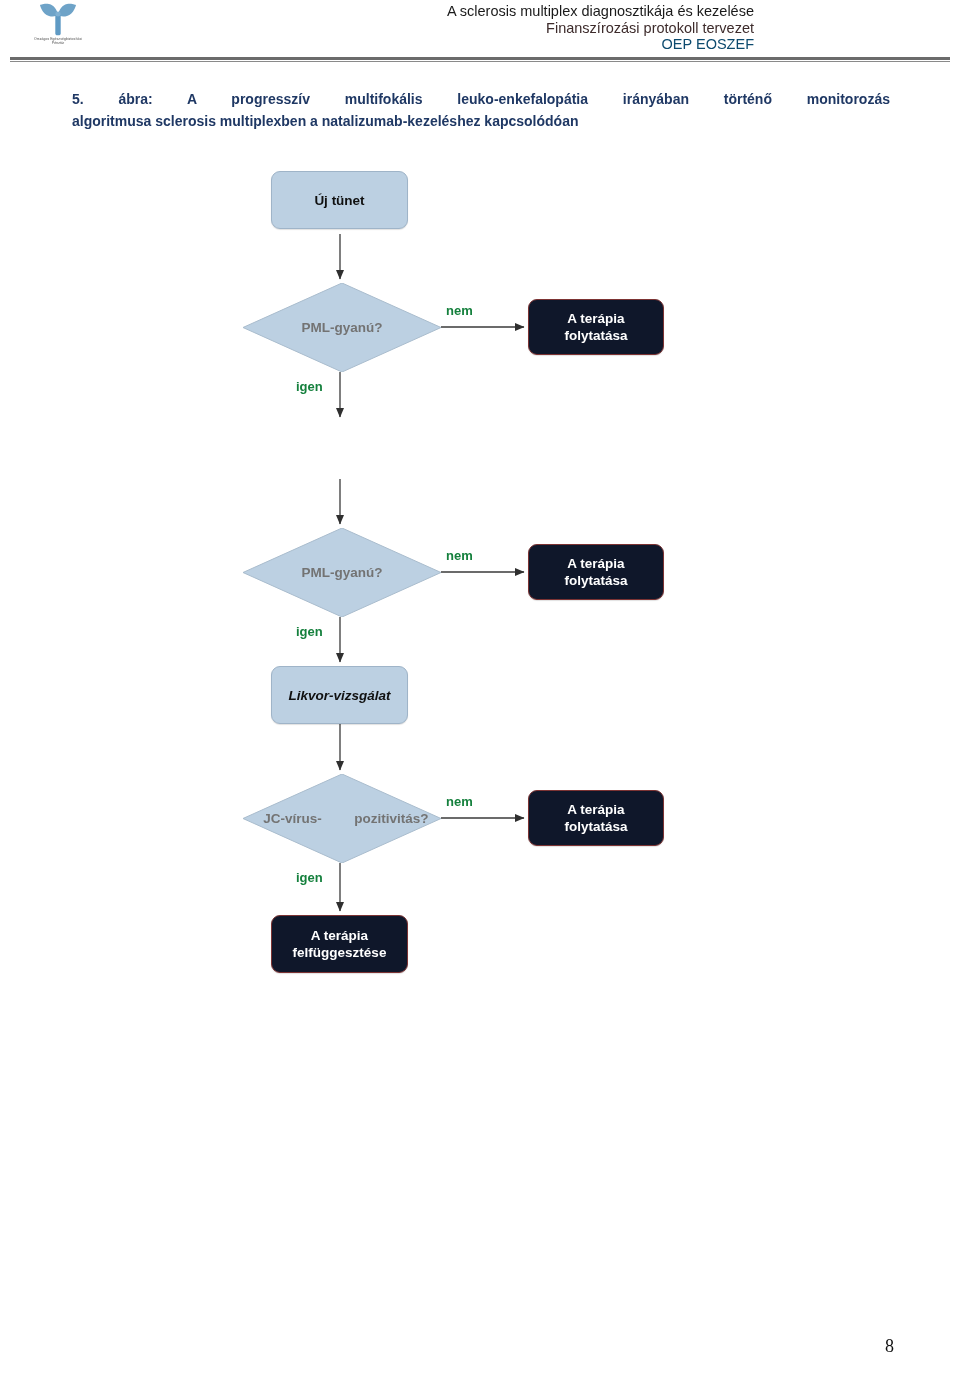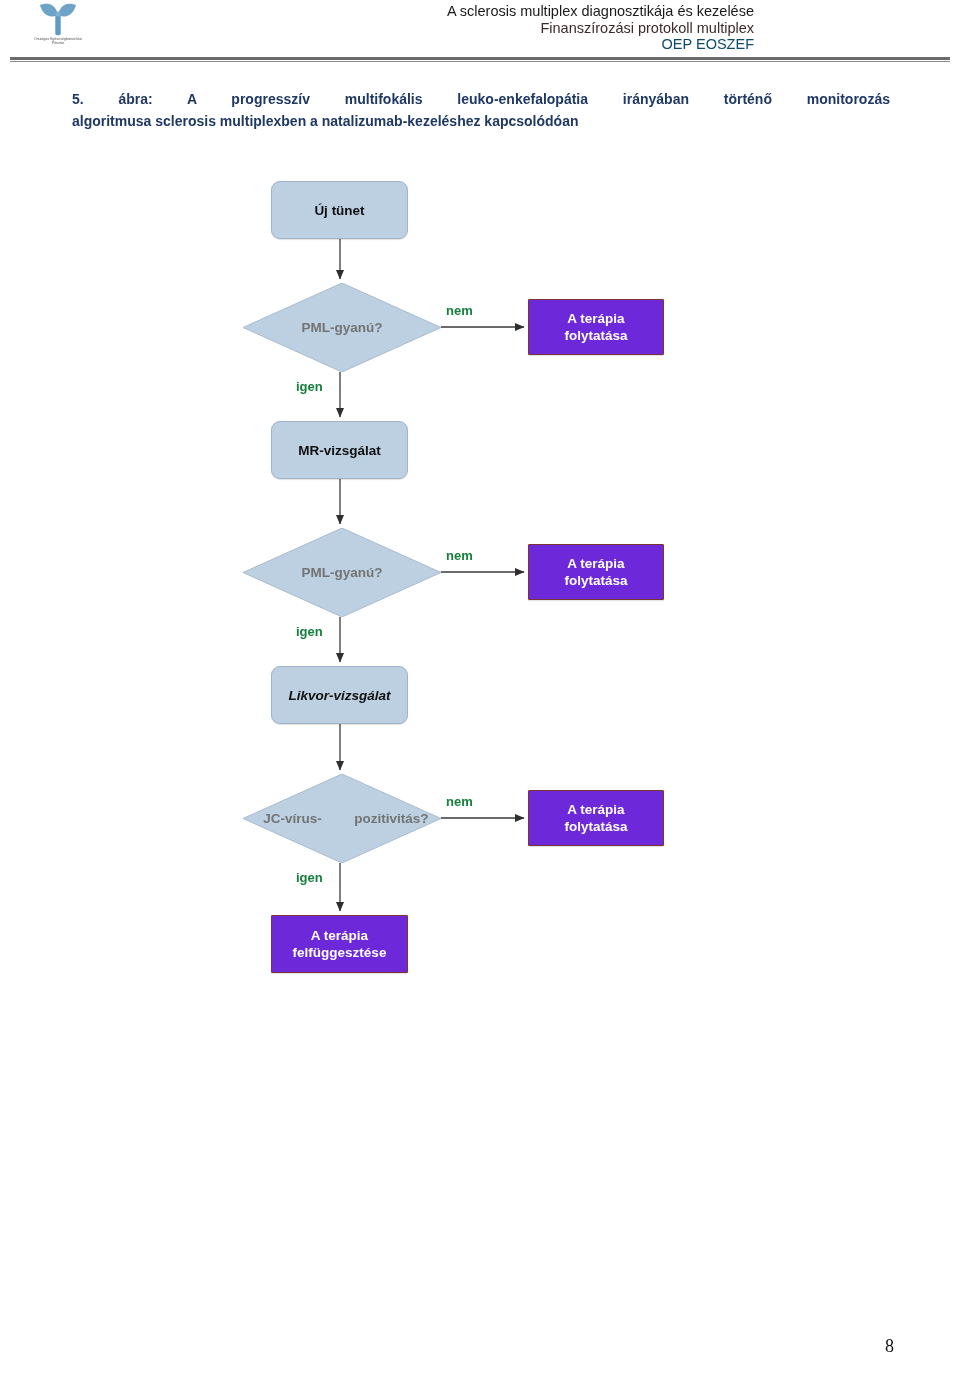--- a/index.html
+++ b/index.html
@@ -124,23 +124,23 @@
     line-height: 17px;
   }
   .proc {
     background: #bcd0e2;
     border: 1px solid #9fb4c8;
     border-radius: 9px;
     color: #101010;
     box-shadow: 0 1px 1px rgba(0,0,0,0.12);
   }
   .term {
-    background: #6d28d9;
+    background: #0f172a;
     border: 1px solid #7c3333;
-    border-radius: 1px;
+    border-radius: 9px;
     color: #ffffff;
     box-shadow: 0 1px 1px rgba(0,0,0,0.12);
   }
   .decision {
     background: transparent;
     color: #737373;
   }
   .decision .dia-shape {
     position: absolute;
     left: 0; top: 0;
@@ -191,21 +191,21 @@
         </svg>
       </div>
       <div id="logo-caption">
         <div>Országos Egészségbiztosítási</div>
         <div>Pénztár</div>
       </div>
     </div>
 
     <div id="header-text">
       <div class="hdr-line l1">A sclerosis multiplex diagnosztikája és kezelése</div>
-      <div class="hdr-line l2">Finanszírozási protokoll multiplex</div>
+      <div class="hdr-line l2">Finanszírozási protokoll tervezet</div>
       <div class="hdr-line l3">OEP EOSZEF</div>
     </div>
 
     <div id="hrule">
       <div class="thick"></div>
       <div class="thin"></div>
     </div>
   </div>
 
   <div id="caption">
@@ -234,43 +234,40 @@
 
       <line x1="340" y1="617" x2="340" y2="662" stroke="#3a3a3a" stroke-width="1.3" marker-end="url(#arrow)"></line>
 
       <line x1="340" y1="724" x2="340" y2="770" stroke="#3a3a3a" stroke-width="1.3" marker-end="url(#arrow)"></line>
 
       <line x1="441" y1="818" x2="524" y2="818" stroke="#3a3a3a" stroke-width="1.3" marker-end="url(#arrow)"></line>
 
       <line x1="340" y1="863" x2="340" y2="911" stroke="#3a3a3a" stroke-width="1.3" marker-end="url(#arrow)"></line>
     </svg>
 
-    <div class="node proc" style="left:271px; top:181px; width:137px; height:58px;">
+    <div class="node proc" style="left:271px; top:171px; width:137px; height:58px;">
       <span>Új tünet</span>
     </div>
 
     <div class="node decision" style="left:243px; top:283px; width:198px; height:89px;">
       <svg class="dia-shape" viewBox="0 0 198 89" preserveAspectRatio="none" xmlns="http://www.w3.org/2000/svg">
         <polygon points="99,0 198,44.5 99,89 0,44.5" fill="#bcd0e2" stroke="#a9bccd" stroke-width="1"></polygon>
       </svg>
       <span class="dia-label">PML-gyanú?</span>
     </div>
 
     <div class="edge-label" style="left:446px; top:303px;">nem</div>
 
     <div class="node term" style="left:528px; top:299px; width:136px; height:56px; flex-direction:column;">
       <span>A terápia</span>
       <span>folytatása</span>
     </div>
 
     <div class="edge-label" style="left:296px; top:379px;">igen</div>
 
-    <div class="node proc" style="left:271px; top:421px; width:137px; height:58px;">
-      <span>MR-vizsgálat</span>
-    </div>
 
     <div class="node decision" style="left:243px; top:528px; width:198px; height:89px;">
       <svg class="dia-shape" viewBox="0 0 198 89" preserveAspectRatio="none" xmlns="http://www.w3.org/2000/svg">
         <polygon points="99,0 198,44.5 99,89 0,44.5" fill="#bcd0e2" stroke="#a9bccd" stroke-width="1"></polygon>
       </svg>
       <span class="dia-label">PML-gyanú?</span>
     </div>
 
     <div class="edge-label" style="left:446px; top:548px;">nem</div>
 

